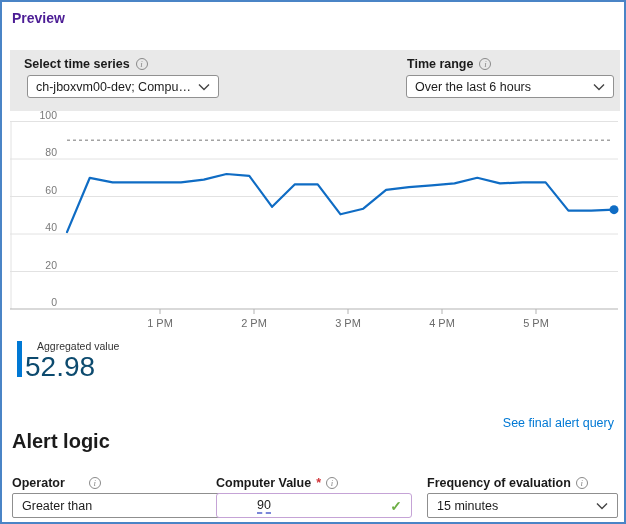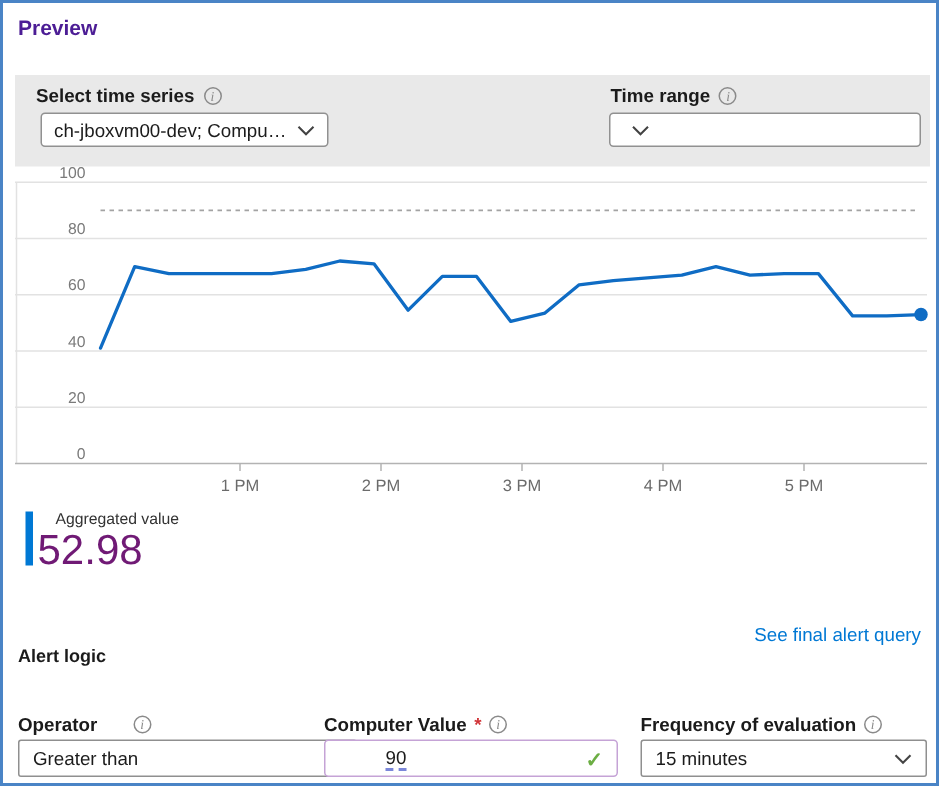--- a/index.html
+++ b/index.html
@@ -28,23 +28,23 @@
   }
   .dd1{left:17px; width:192px;}
   .dd2{left:396px; width:208px;}
   .dd-text{white-space:nowrap; overflow:hidden; text-overflow:ellipsis;}
   .chev{flex:0 0 auto; margin-left:6px;}
   
   #chart{position:absolute; left:0; top:0; width:626px; height:335px;}
   
   .agg-bar{position:absolute; left:15px; top:339px; width:5px; height:36px; background:#0078d4;}
   .agg-label{position:absolute; left:35px; top:338px; font-size:10.5px; color:#333;}
-  .agg-value{position:absolute; left:23px; top:349px; font-size:28px; color:#701a75;}
+  .agg-value{position:absolute; left:23px; top:349px; font-size:28px; color:#0c4a6e;}
   
-  .alert-title{position:absolute; left:10px; top:428px; font-size:12px; font-weight:700; color:#1b1b1b;}
+  .alert-title{position:absolute; left:10px; top:428px; font-size:20px; font-weight:700; color:#1b1b1b;}
   .alert-link{position:absolute; right:10px; top:414px; font-size:12.5px; color:#0078d4; text-decoration:none; cursor:pointer;}
   .fld-label{position:absolute; top:474px; font-size:12.5px; font-weight:600; color:#1b1b1b; display:flex; align-items:center; gap:5px;}
   .fl1{left:10px;gap:24px;} .fl2{left:214px;} .fl3{left:425px;}
   .req{color:#d13438; font-weight:700;}
   .fld-box{
     position:absolute; top:491px; height:25px; box-sizing:border-box; background:#fff;
     border:1px solid #8f8f8f; border-radius:2px; display:flex; align-items:center;
     justify-content:space-between; padding:0 9px; font-size:12.5px; cursor:pointer;
   }
   .fb1{left:10px; width:226px;}
@@ -69,20 +69,21 @@
       <span class="dd-text">ch-jboxvm00-dev; Computer:JBO...</span>
       <svg class="chev" width="12" height="8" viewBox="0 0 12 8">
           <polyline points="1,1.5 6,6.5 11,1.5" fill="none" stroke="#444" stroke-width="1.4"></polyline>
         </svg>
     </div>
     <div class="tb-label l2">
       <span>Time range</span>
       <span class="info-icon">i</span>
     </div>
     <div class="dropdown dd2">
+      <span class="dd-text">Over the last 6 hours</span>
       <svg class="chev" width="12" height="8" viewBox="0 0 12 8">
           <polyline points="1,1.5 6,6.5 11,1.5" fill="none" stroke="#444" stroke-width="1.4"></polyline>
         </svg>
     </div>
   </div>
 
   <svg id="chart" viewBox="0 0 626 335">
       <line x1="9" y1="119.5" x2="9" y2="307" stroke="#e2e2e2" stroke-width="1"></line>
       <line x1="8" y1="119.5" x2="616" y2="119.5" stroke="#e2e2e2" stroke-width="1"></line>
       <text x="55" y="116.5" text-anchor="end" font-size="10.5" fill="#7a7a7a" font-family="Liberation Sans, sans-serif">100</text>

